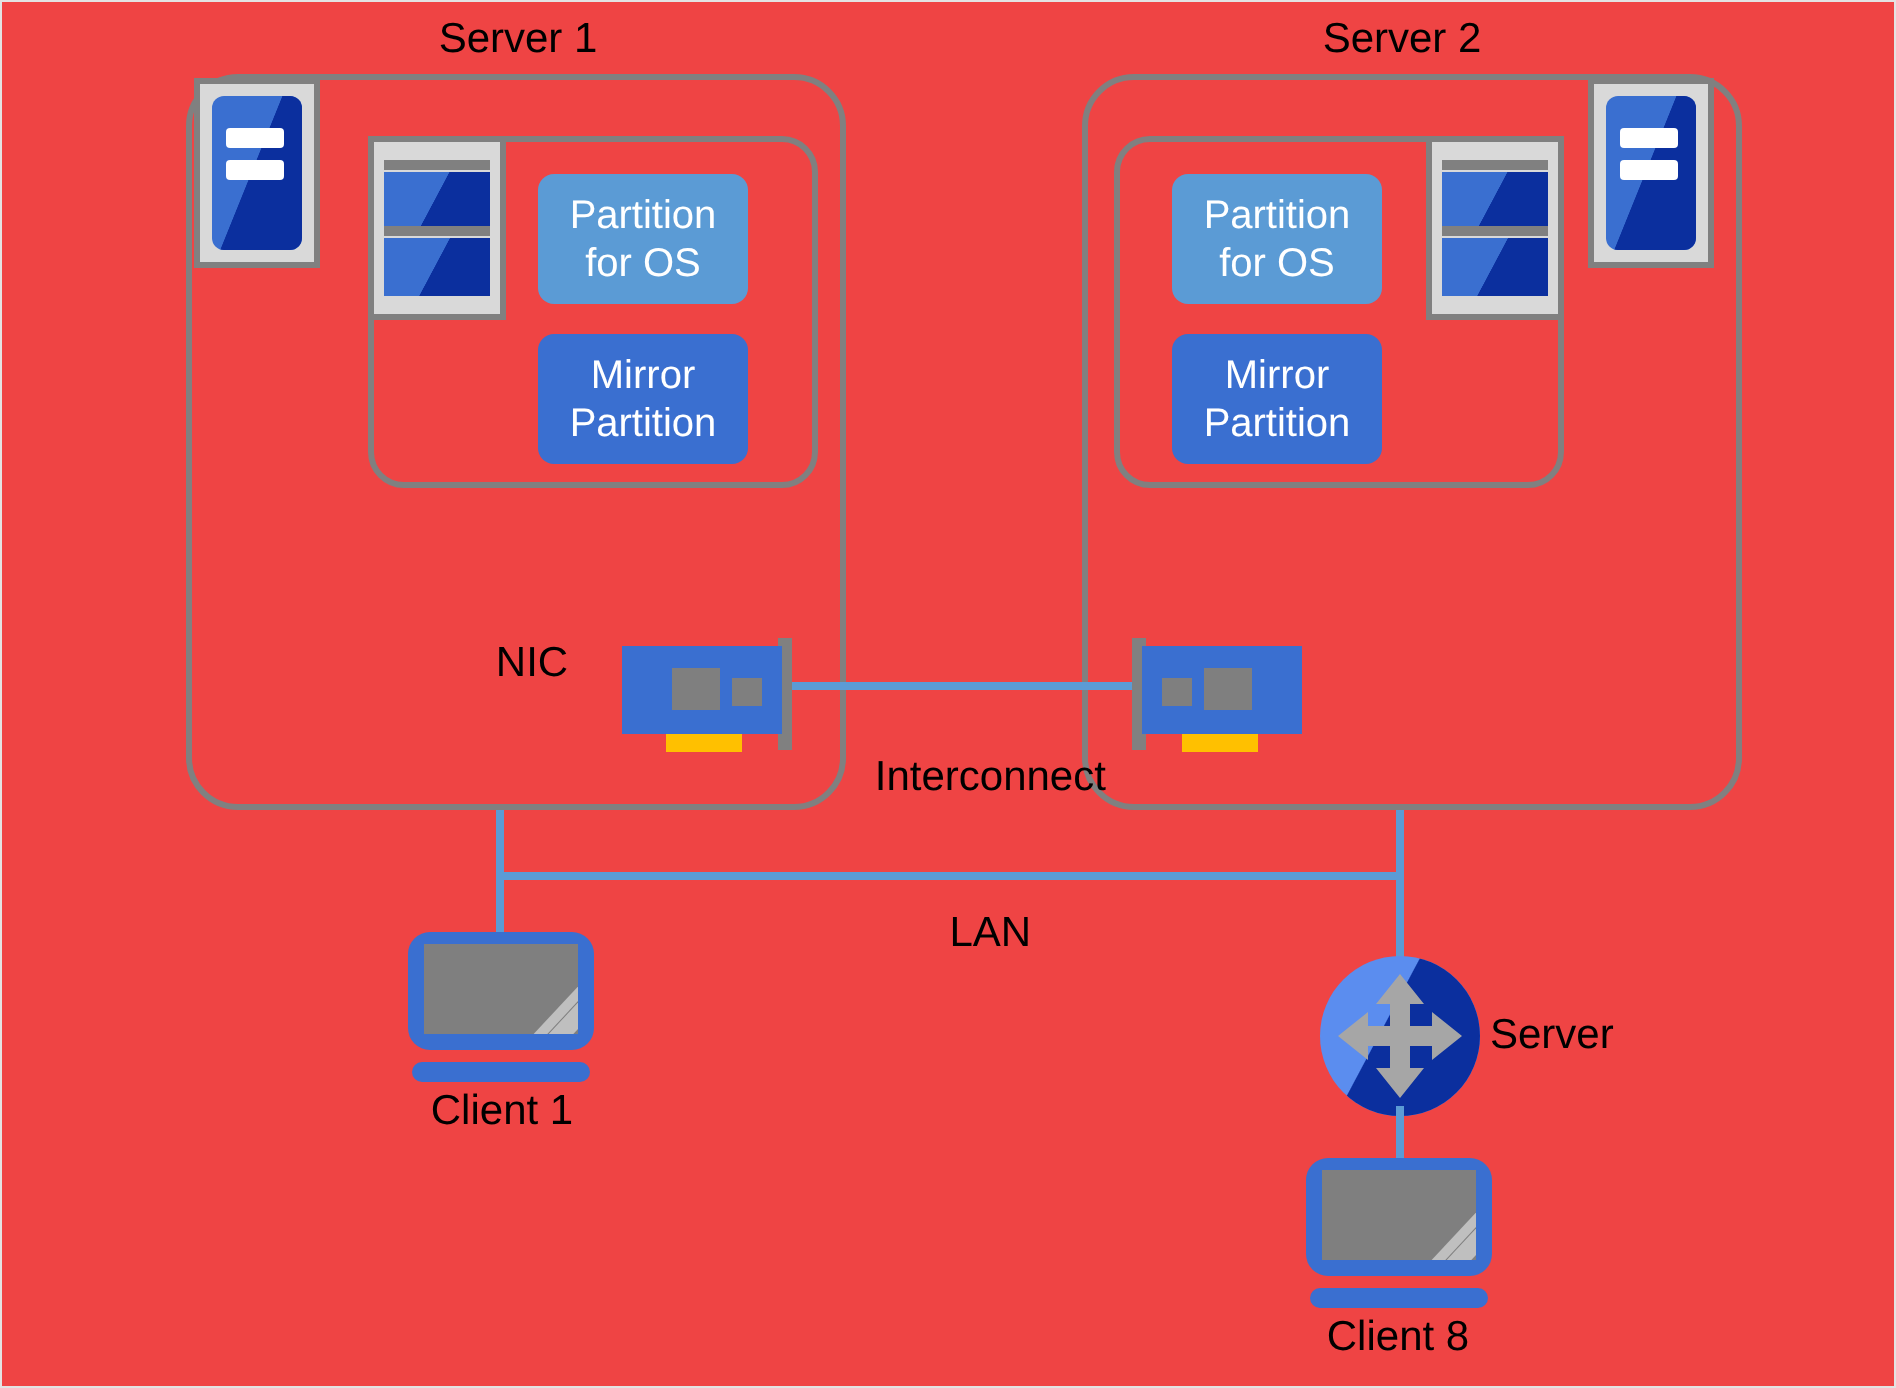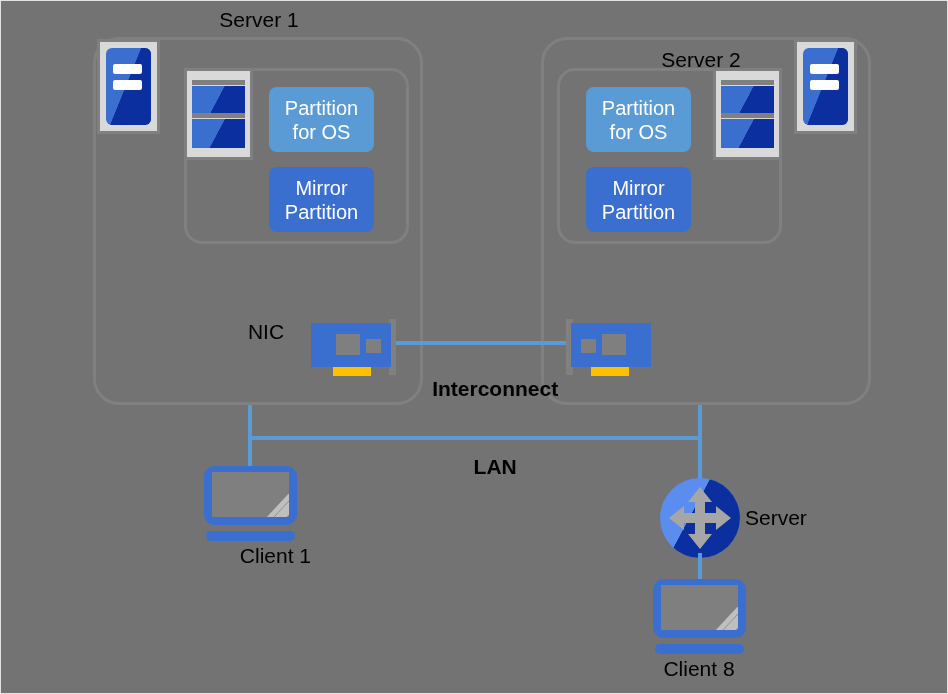--- a/index.html
+++ b/index.html
@@ -7,21 +7,21 @@
     padding: 0;
     background: #ffffff;
   }
   body {
     font-family: "Liberation Sans", sans-serif;
   }
   #canvas {
     position: relative;
     width: 948px;
     height: 694px;
-    background: #737373;
+    background: #ef4444;
     box-sizing: border-box;
     border: 1px solid #e3e3e3;
     overflow: hidden;
   }
 
   
   .label {
     position: absolute;
     color: #000000;
     font-size: 21px;
@@ -135,21 +135,21 @@
 
   
   .ln-blue { position: absolute; background: #5b9bd5; }
 </style>
 </head>
 <body>
 
 <div id="canvas">
 
   <div class="label" style="left:178px; top:6px; width:160px;">Server 1</div>
-  <div class="label" style="left:620px; top:6px; width:160px;margin-top:40px;">Server 2</div>
+  <div class="label" style="left:620px; top:6px; width:160px;">Server 2</div>
 
   <div class="server-frame" style="left:92px; top:36px; width:330px; height:368px;"></div>
 
   <div class="inner-frame" style="left:183px; top:67px; width:225px; height:176px;"></div>
 
   <div class="srv-icon" style="left:96px; top:38px; width:63px; height:95px;">
     <div class="body">
       <div class="shade"></div>
       <div class="bar b1"></div>
       <div class="bar b2"></div>
@@ -221,21 +221,21 @@
   </div>
 
   <div class="nic" style="left:562px; top:318px; width:88px; height:62px;">
     <div class="bracket" style="left:3px; top:0px; width:7px; height:56px;"></div>
     <div class="board" style="left:8px; top:4px; width:80px; height:44px;"></div>
     <div class="chip-s" style="left:18px; top:20px; width:15px; height:14px;"></div>
     <div class="chip-l" style="left:39px; top:15px; width:24px; height:21px;"></div>
     <div class="tab" style="left:28px; top:48px; width:38px; height:9px;"></div>
   </div>
 
-  <div class="label" style="left:400px; top:349px; width:165px;font-weight:bold;">
+  <div class="label" style="left:400px; top:349px; width:165px;">
     <span>Interconnect</span>
     <br>
     <span>LAN</span>
   </div>
 
   <div class="ln-blue" style="left:247px; top:404px; width:4px; height:72px;"></div>
 
   <div class="ln-blue" style="left:697px; top:404px; width:4px; height:78px;"></div>
 
   <div class="ln-blue" style="left:247px; top:435px; width:454px; height:4px;"></div>
@@ -243,21 +243,21 @@
 
   <div class="laptop" style="left:203px; top:465px; width:93px; height:75px;">
     <div class="lid">
       <div class="screen">
         <div class="glare" style="right:-10px; bottom:-22px; width:9px; height:74px;"></div>
         <div class="glare" style="right:6px; bottom:-26px; width:5px; height:74px;"></div>
       </div>
     </div>
     <div class="base"></div>
   </div>
-  <div class="label" style="left:190px; top:542px; width:120px;text-align:right;">Client 1</div>
+  <div class="label" style="left:190px; top:542px; width:120px;">Client 1</div>
 
   <div class="router" style="left:659px; top:477px; width:80px; height:80px;">
     <div class="dark"></div>
     <svg viewBox="0 0 80 80" width="80" height="80">
       <g fill="#a6a6a6">
 
         <path d="M40 9 L52 24 L45 24 L45 40 L35 40 L35 24 L28 24 Z"></path>
 
         <path d="M40 71 L28 56 L35 56 L35 40 L45 40 L45 56 L52 56 Z"></path>
 

